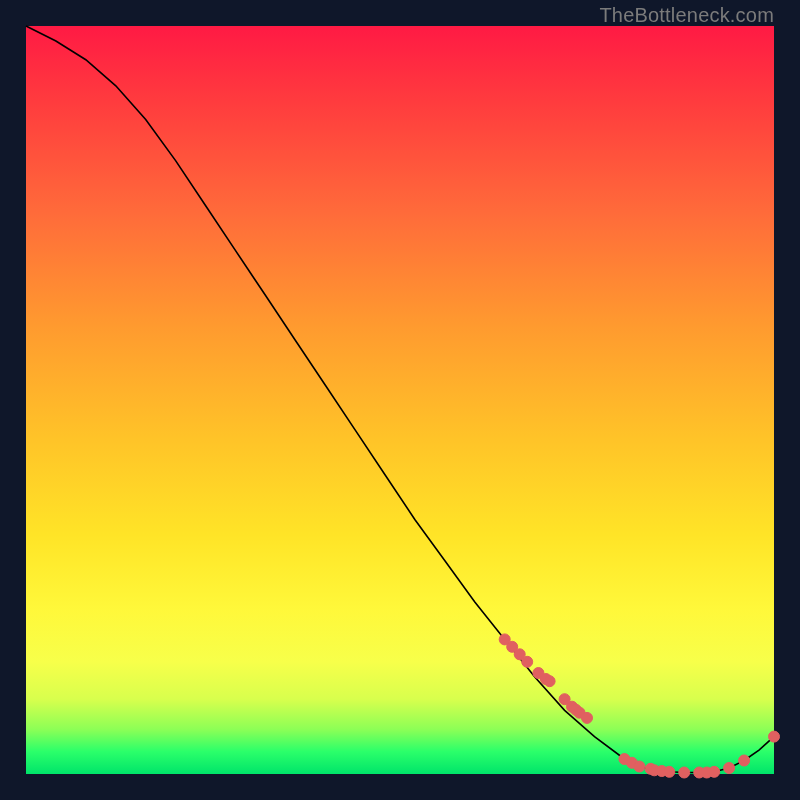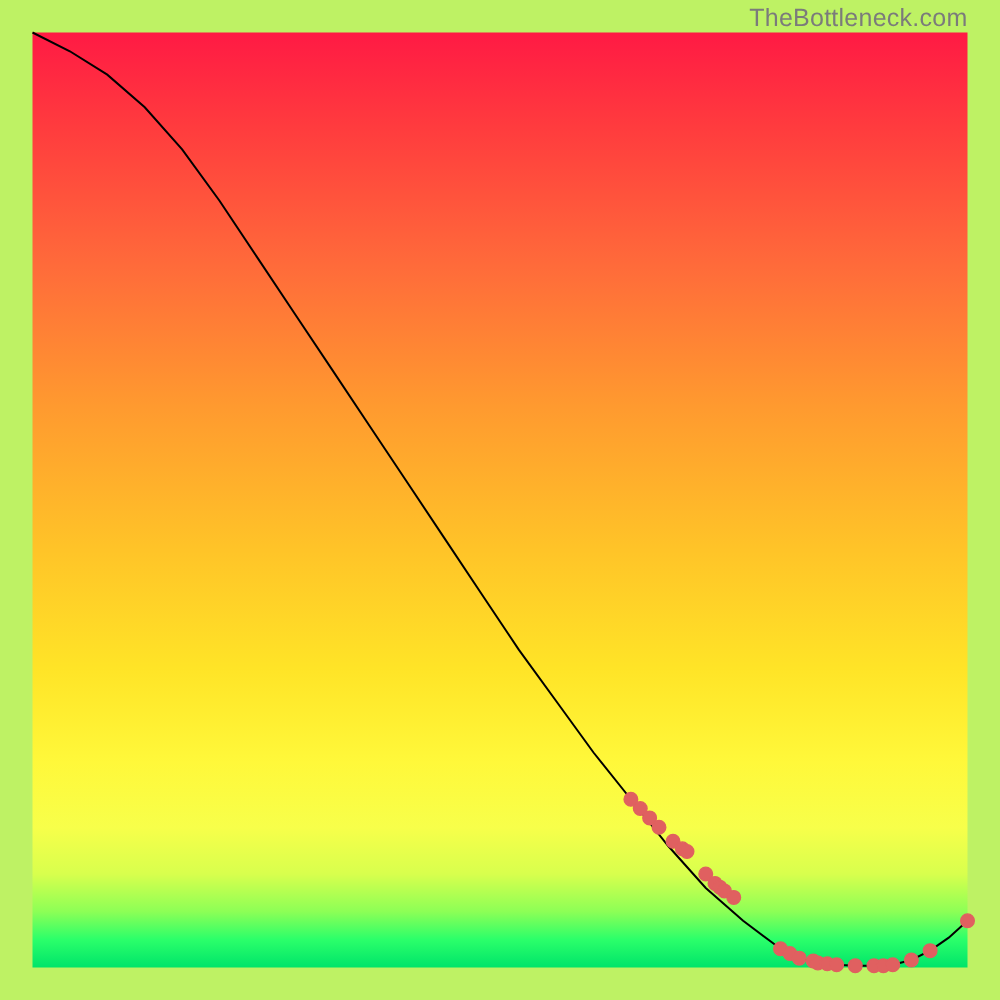--- a/index.html
+++ b/index.html
@@ -10,21 +10,21 @@
     height: 800px;
     position: relative;
     font-family: Arial, Helvetica, sans-serif;
   }
   .frame {
     position: absolute;
     top: 0;
     left: 0;
     width: 800px;
     height: 800px;
-    background: #bef264;
+    background: #0f172a;
   }
   .plot-area {
     position: absolute;
     top: 26px;
     left: 26px;
     width: 748px;
     height: 748px;
     
     background: linear-gradient(
       to bottom,

